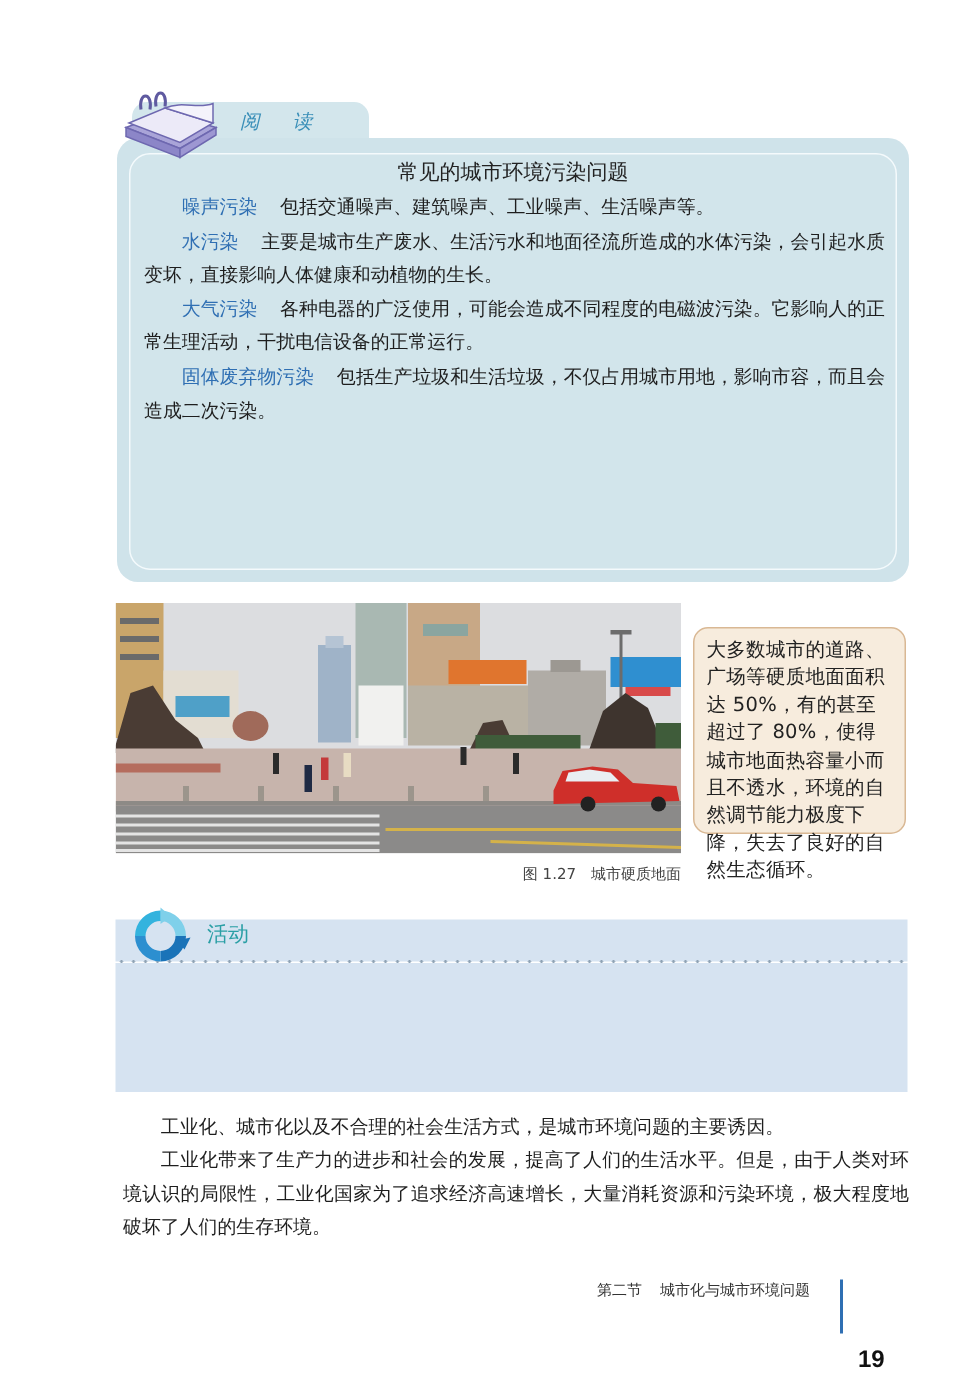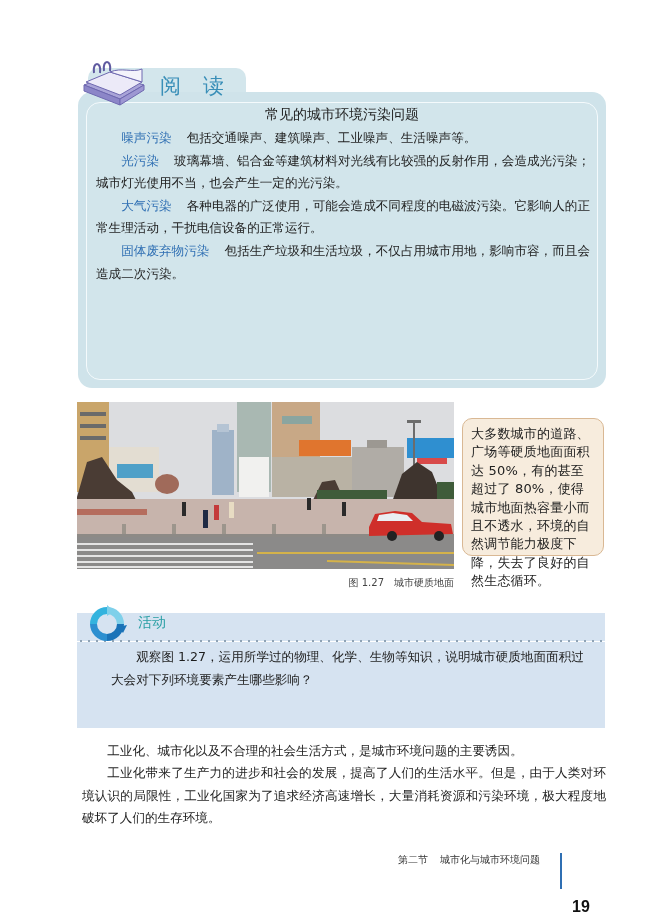--- a/index.html
+++ b/index.html
@@ -5,22 +5,22 @@
   * { box-sizing: border-box; margin: 0; padding: 0; }
   html, body { width: 650px; height: 920px; background: #ffffff; overflow: hidden; }
   body { position: relative; font-family: "DejaVu Sans", "Liberation Sans", sans-serif; color: #1f1f1f; }
 
   
   .reading-tab {
     position: absolute; left: 88px; top: 68px; width: 158px; height: 40px;
     background: #d3e6ec; border-radius: 10px 10px 0 0;
   }
   .reading-tab-label {
-    position: absolute; left: 160px; top: 72px; font-size: 21px; color: #3a8fb8;
-    letter-spacing: 22px; font-family: "DejaVu Serif", serif;
+    position: absolute; left: 160px; top: 72px; font-size: 13px; color: #3a8fb8;
+    font-style: italic; letter-spacing: 22px; font-family: "DejaVu Serif", serif;
   }
   .reading-outer {
     position: absolute; left: 78px; top: 92px; width: 528px; height: 296px;
     background: #cfe3ea; border-radius: 14px;
   }
   .reading-inner {
     position: absolute; left: 86px; top: 102px; width: 512px; height: 278px;
     background: #d2e5eb; border: 1.5px solid #f4fafc; border-radius: 14px;
   }
   .book-icon { position: absolute; left: 80px; top: 55px; width: 70px; height: 52px; }
@@ -114,21 +114,21 @@
   <path d="M30 17 C42 12 52 18 62 14 L62 27 Z" fill="#f4f3fb" stroke="#6e68b0" stroke-width="1"></path>
   <path d="M14 18 C12 6 22 6 20 18" fill="none" stroke="#5f5aa0" stroke-width="2"></path>
   <path d="M24 16 C22 4 32 4 30 16" fill="none" stroke="#5f5aa0" stroke-width="2"></path>
 </svg>
 <div class="reading-tab-label">阅读</div>
 
 <div class="reading-title">常见的城市环境污染问题</div>
 
 <div class="reading-body">
   <p><span class="term">噪声污染</span><span>包括交通噪声、建筑噪声、工业噪声、生活噪声等。</span></p>
-  <p><span class="term">光污染</span><span>玻璃幕墙、铝合金等建筑材料对光线有比较强的反射作用，会造成光污染；城市灯光使用不当，也会产生一定的光污染。</span></p>
+  <p><span class="term">水污染</span><span>主要是城市生产废水、生活污水和地面径流所造成的水体污染，会引起水质变坏，直接影响人体健康和动植物的生长。</span></p>
   <p><span class="term">大气污染</span><span>各种电器的广泛使用，可能会造成不同程度的电磁波污染。它影响人的正常生理活动，干扰电信设备的正常运行。</span></p>
   <p><span class="term">固体废弃物污染</span><span>包括生产垃圾和生活垃圾，不仅占用城市用地，影响市容，而且会造成二次污染。</span></p>
 </div>
 
 <div class="photo">
   <svg width="377" height="167" viewBox="0 0 377 167">
     <rect x="0" y="0" width="377" height="100" fill="#dcdde0"></rect>
 
     <rect x="0" y="0" width="32" height="90" fill="#c9a56a"></rect>
     <rect x="3" y="10" width="26" height="4" fill="#6a6a6a"></rect>
@@ -214,21 +214,20 @@
   <path d="M21 4 A17 17 0 0 1 38 21 L31 21 A10 10 0 0 0 21 11 Z" fill="#7fd0ea"></path>
   <path d="M21 2 L28 8 L21 13 Z" fill="#7fd0ea"></path>
   <path d="M38 21 A17 17 0 0 1 21 38 L21 31 A10 10 0 0 0 31 21 Z" fill="#1a73b8"></path>
   <path d="M21 38 A17 17 0 0 1 4 21 L11 21 A10 10 0 0 0 21 31 Z" fill="#2c8fd0"></path>
   <path d="M37 30 L41 22 L32 24 Z" fill="#1a73b8"></path>
   <path d="M4 21 A17 17 0 0 1 21 4 L21 11 A10 10 0 0 0 11 21 Z" fill="#33b3de"></path>
 </svg>
 <div class="activity-title">活动</div>
 
 <div class="activity-body">
-  <div class="para">观察图 1.27，运用所学过的物理、化学、生物等知识，说明城市硬质地面面积过大会对下列环境要素产生哪些影响？</div>
 </div>
 
 <div class="main-text">
   <p>工业化、城市化以及不合理的社会生活方式，是城市环境问题的主要诱因。</p>
   <p>工业化带来了生产力的进步和社会的发展，提高了人们的生活水平。但是，由于人类对环境认识的局限性，工业化国家为了追求经济高速增长，大量消耗资源和污染环境，极大程度地破坏了人们的生存环境。</p>
 </div>
 
 <div class="footer-section">
   <span>第二节</span><span>城市化与城市环境问题</span>
 </div>

